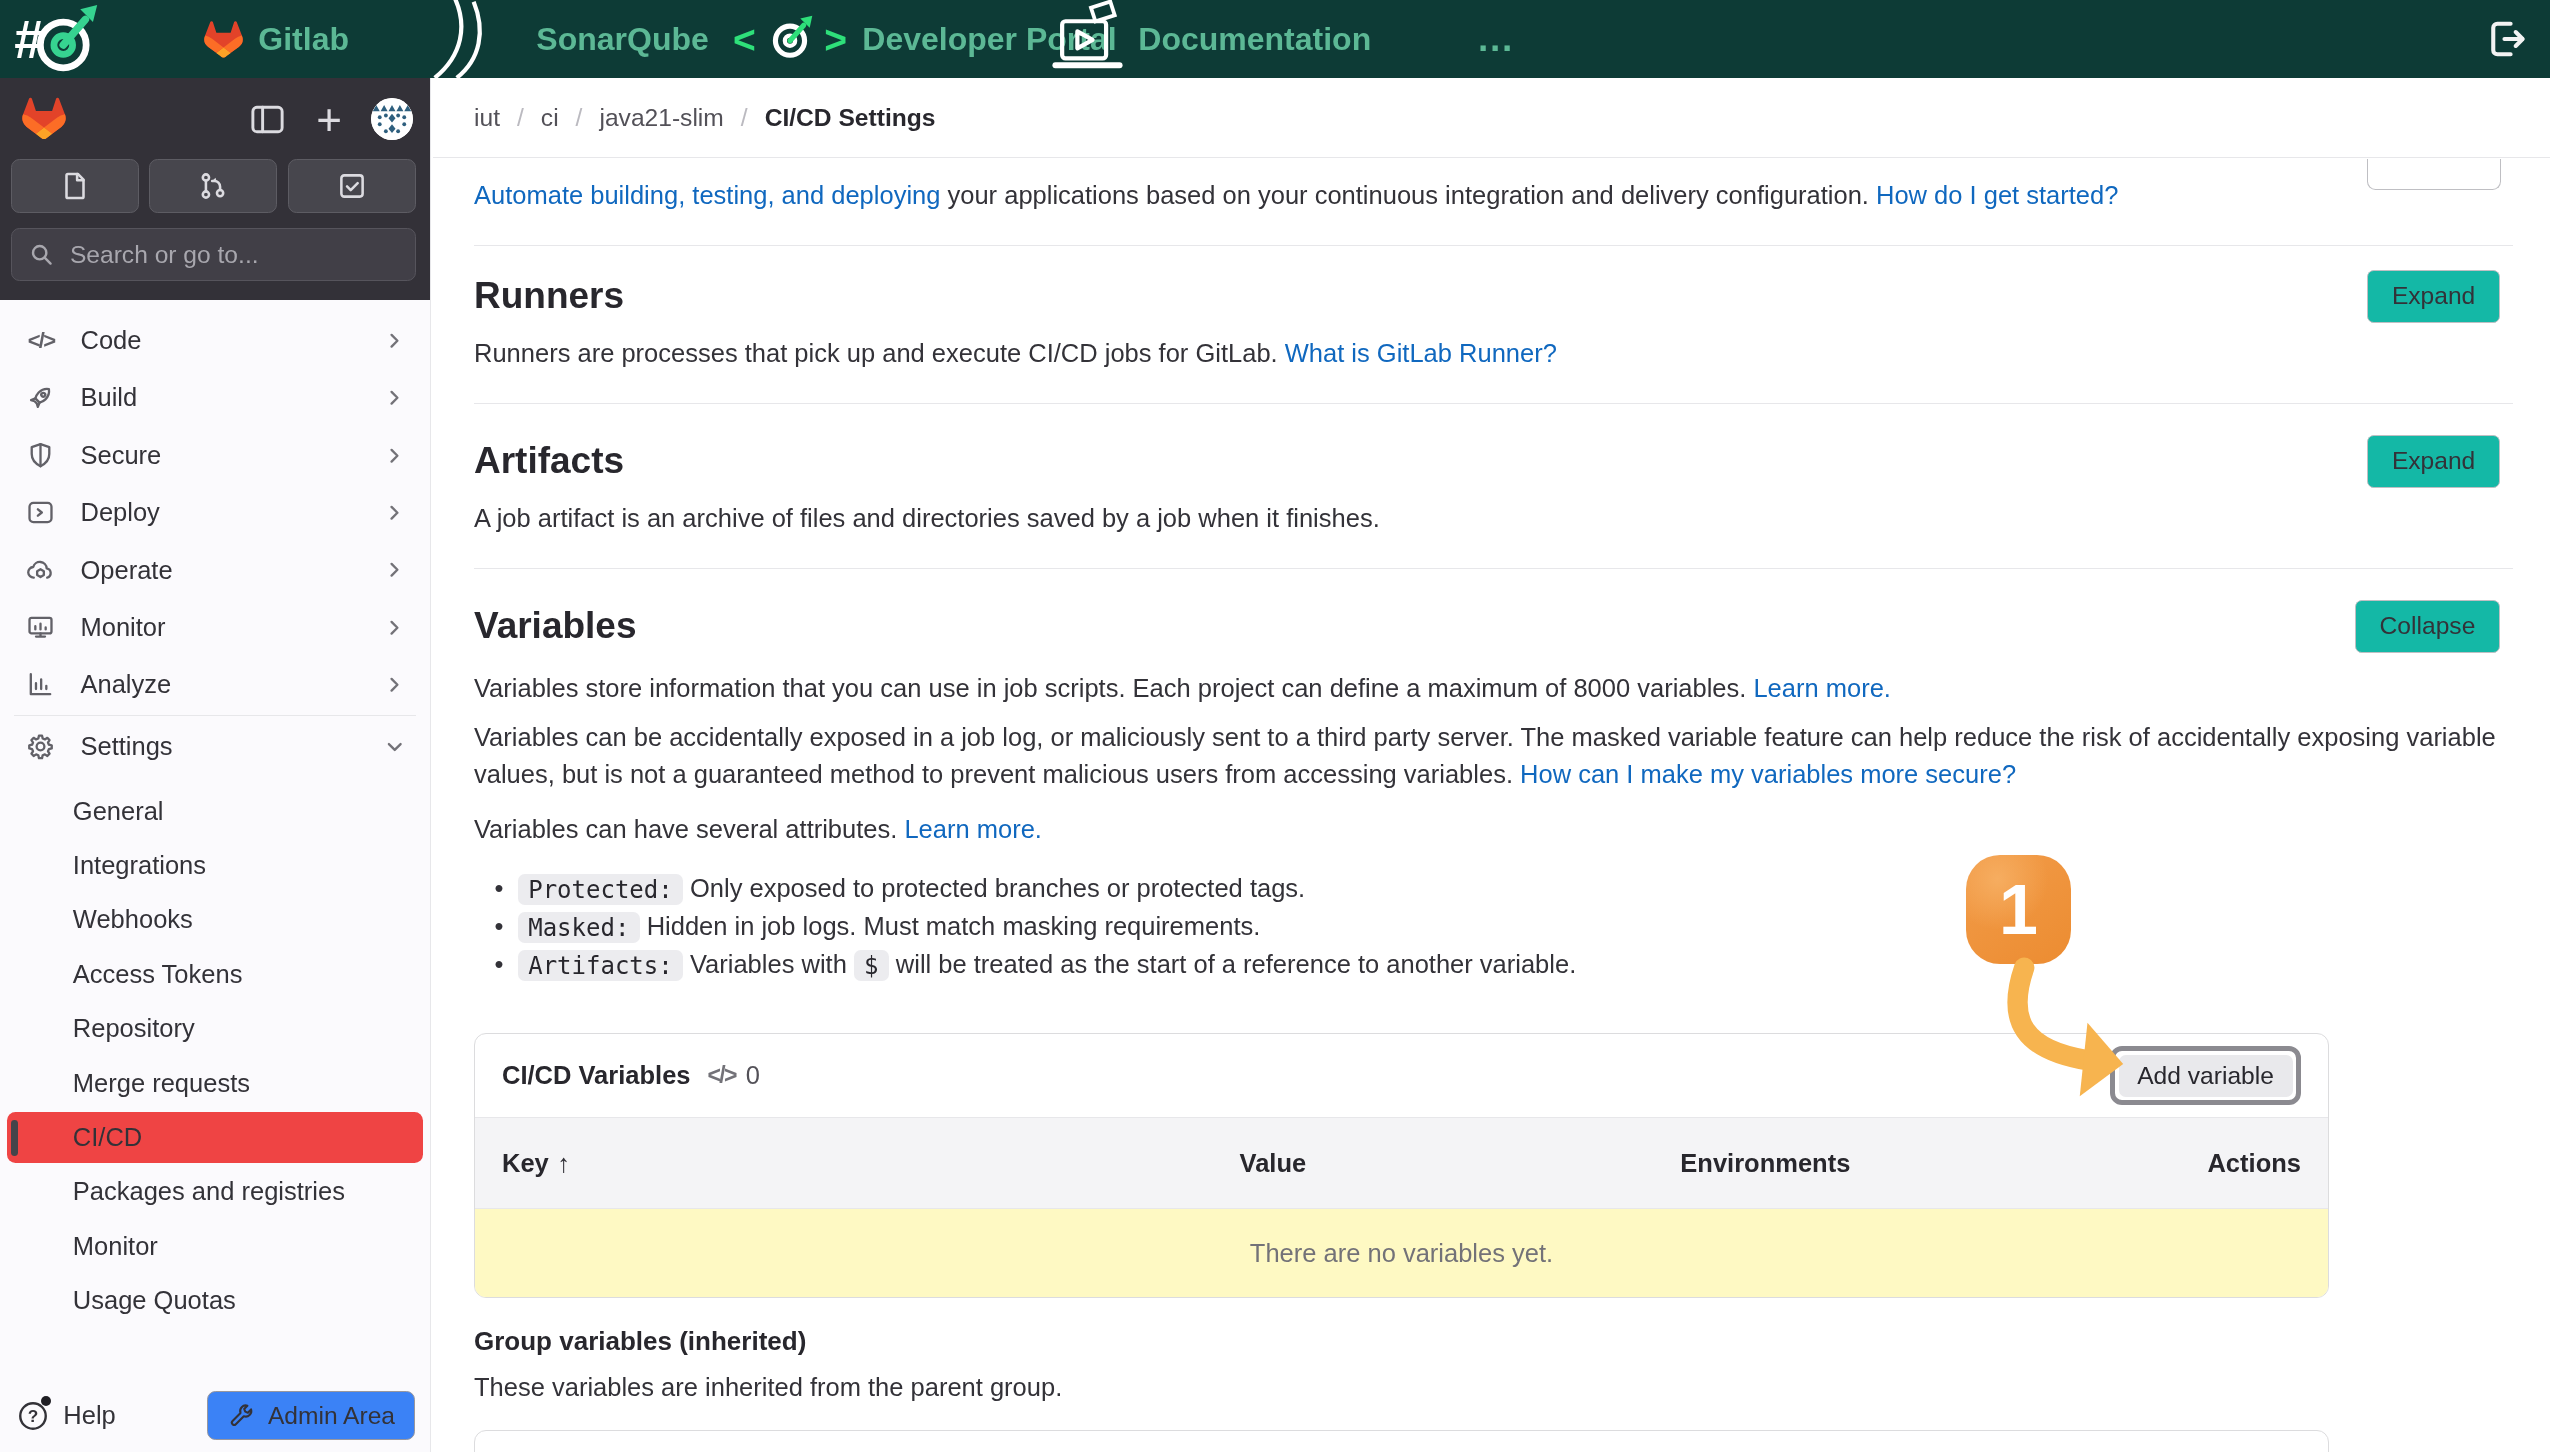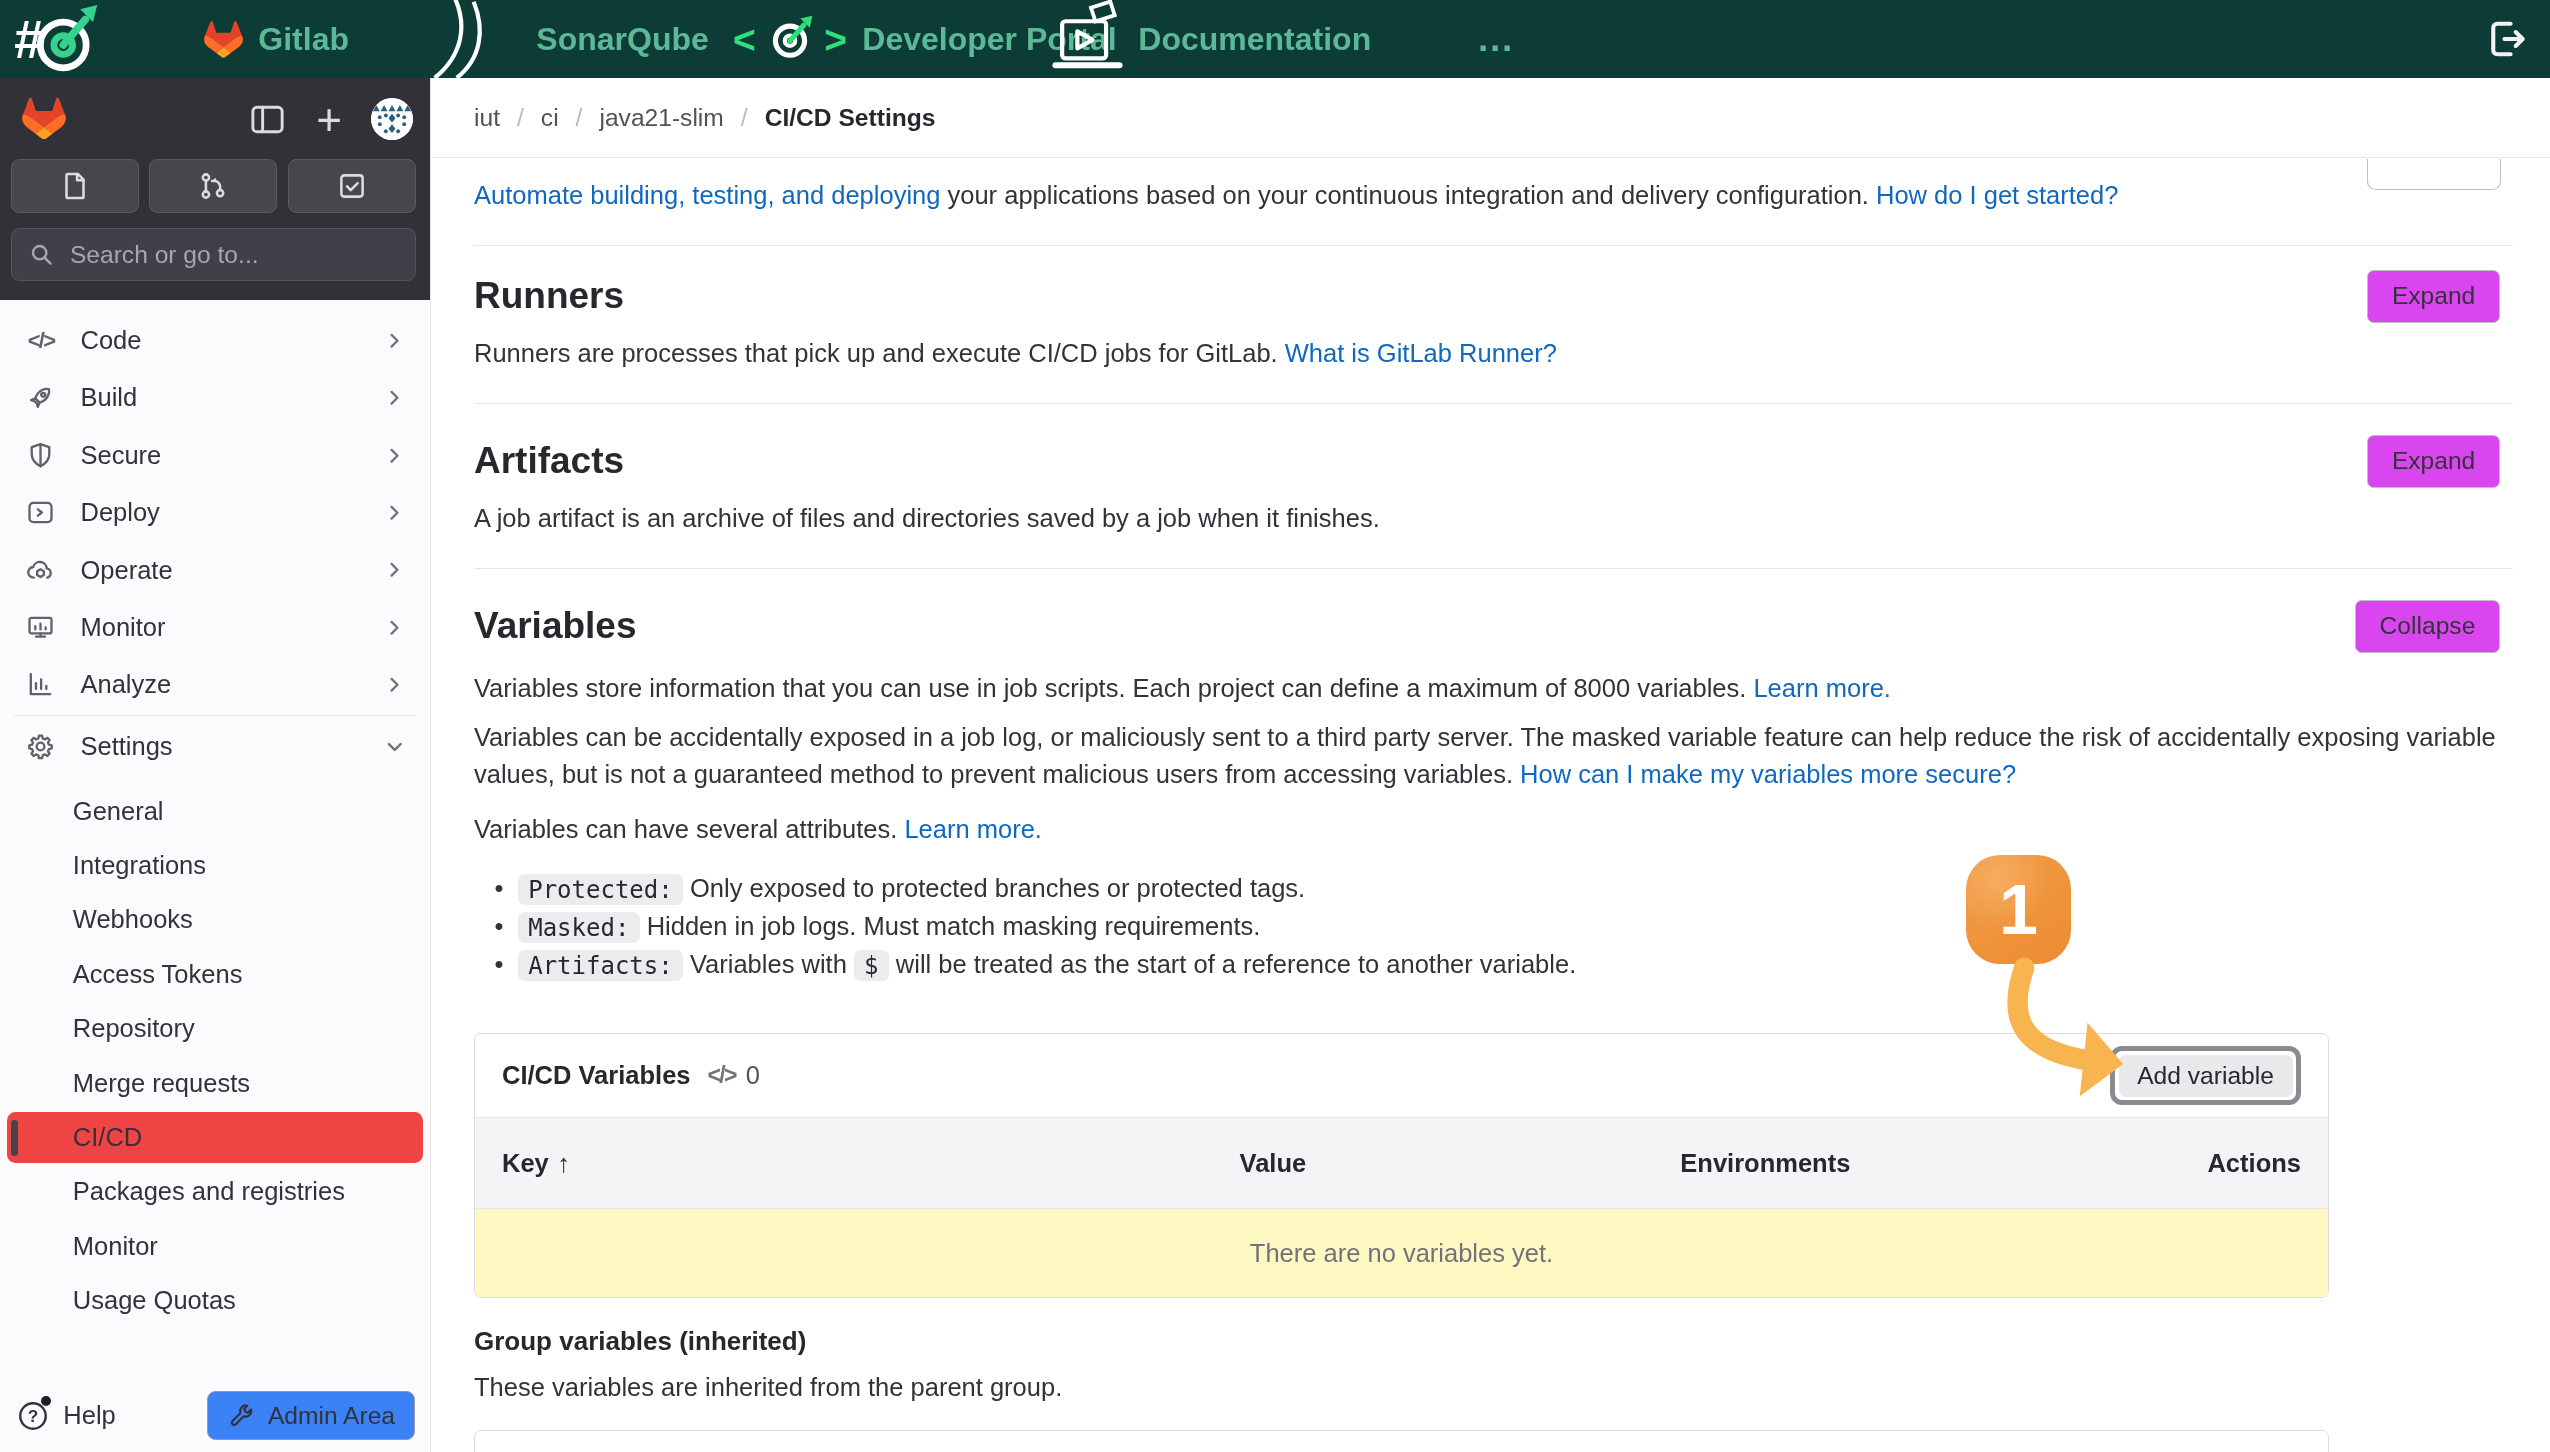--- a/index.html
+++ b/index.html
@@ -64,30 +64,30 @@
   .cut-btn { position:absolute; top:81px; right:49px; width:134px; height:31px; background:#fff;
              border:1.7px solid #bfbfc3; border-top:none; border-radius:0 0 8.5px 8.5px; }
   .content { position:relative; padding:0 37px 0 41px; }
   .intro { padding-top:18.7px; font-size:25.5px; line-height:37px; color:#333238; }
   a.lnk { color:#1068bf; text-decoration:none; cursor:pointer; }
   .divider { border:none; border-top:1.7px solid #e7e7ea; margin-top:31px; }
   .sec-head { display:flex; align-items:center; justify-content:space-between; padding-right:12.7px; }
   .sec-head.mt28 { margin-top:24px; } .sec-head.mt36 { margin-top:31px; }
   .sec-title { font-size:37px; line-height:44px; font-weight:600; color:#28272d; }
   .btn { display:inline-flex; align-items:center; justify-content:center; height:53px; padding:0 24px;
-         background:#d946ef; border:1.7px solid #bfbfc3; border-radius:6.8px; font-size:24.6px; color:#333238; cursor:pointer; }
+         background:#14b8a6; border:1.7px solid #bfbfc3; border-radius:6.8px; font-size:24.6px; color:#333238; cursor:pointer; }
   .para { margin-top:12px; font-size:25.5px; line-height:37px; color:#333238; }
   .para.mt20 { margin-top:17px; } .para.mt22 { margin-top:18.7px; }
   .chip { font-family:"DejaVu Sans Mono", monospace; font-size:24px; background:#ececef;
           border-radius:6.8px; padding:1.7px 10.2px; color:#28272d; }
   ul.attr { list-style:none; margin-top:22px; }
   ul.attr li { position:relative; padding-left:44px; line-height:37px; font-size:25.5px; color:#333238; }
   ul.attr li::before { content:"•"; position:absolute; left:20.4px; color:#333238; }
 
-  .card { width:1855px; background:#fff; border:1.7px solid #dcdcde; border-radius:7px; overflow:hidden; }
+  .card { width:1855px; background:#fff; border:1.7px solid #dcdcde; border-radius:12px; overflow:hidden; }
   .card.first { margin-top:49px; }
   .card.cut { margin-top:24px; height:144px; }
   .card-head { height:83px; display:flex; align-items:center; padding:0 27px; }
   .card-title { font-size:25.5px; font-weight:700; color:#28272d; }
   .code-ico { font-size:23px; font-weight:700; letter-spacing:-1.7px; color:#737278; margin-left:17px; }
   .var-count { font-size:25.5px; color:#535158; margin-left:10.2px; }
   .spacer { flex:1; }
   .anno-ring { border:5.1px solid #8b8a90; border-radius:12px; background:#fff; padding:3.4px; }
   .btn-add { display:flex; align-items:center; height:42px; padding:0 18.7px; background:#e9e9ec;
              border-radius:6.8px; font-size:24.6px; color:#28272d; cursor:pointer; }

